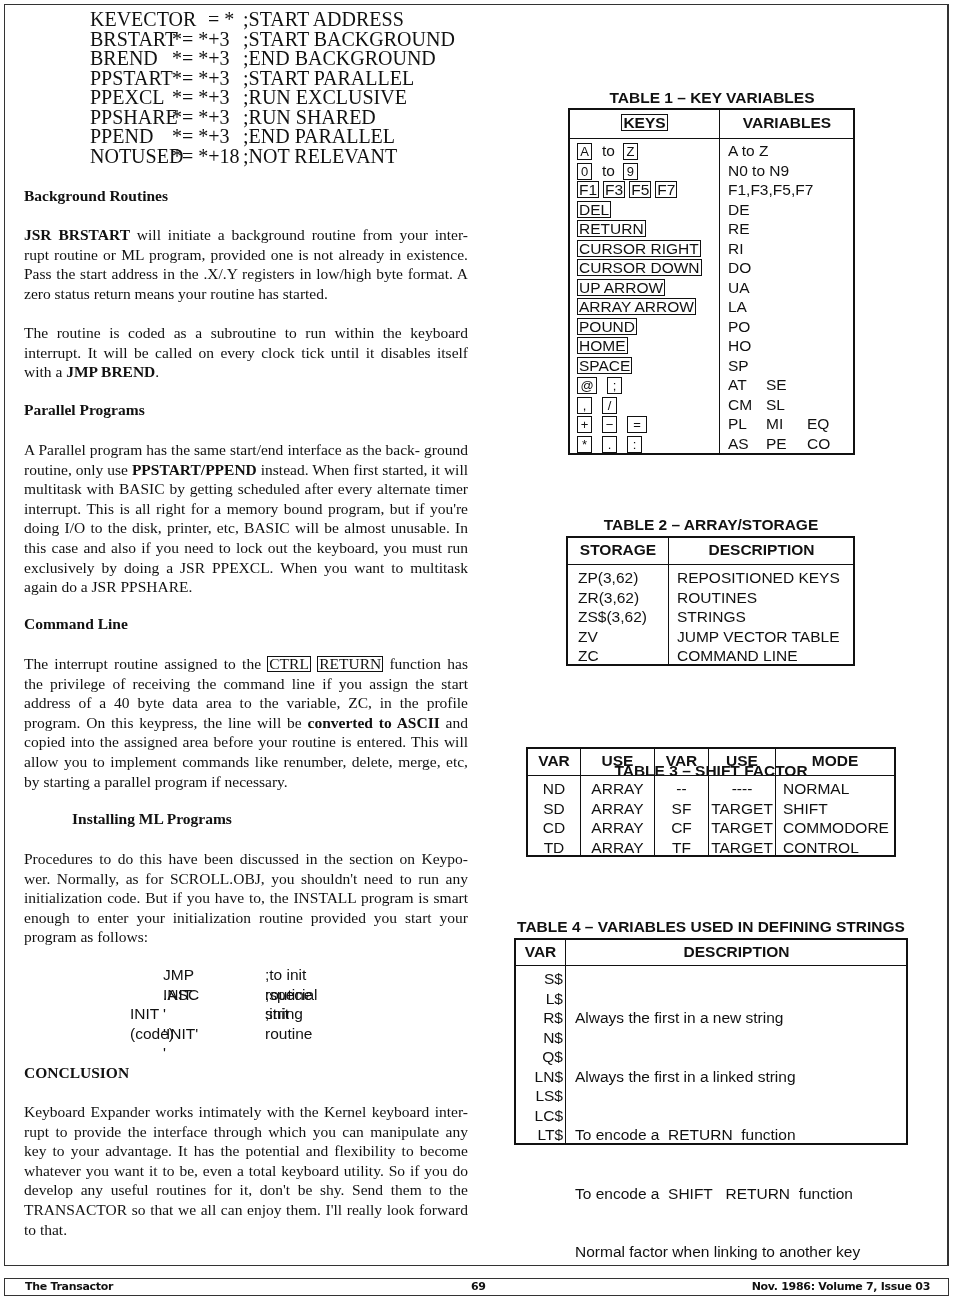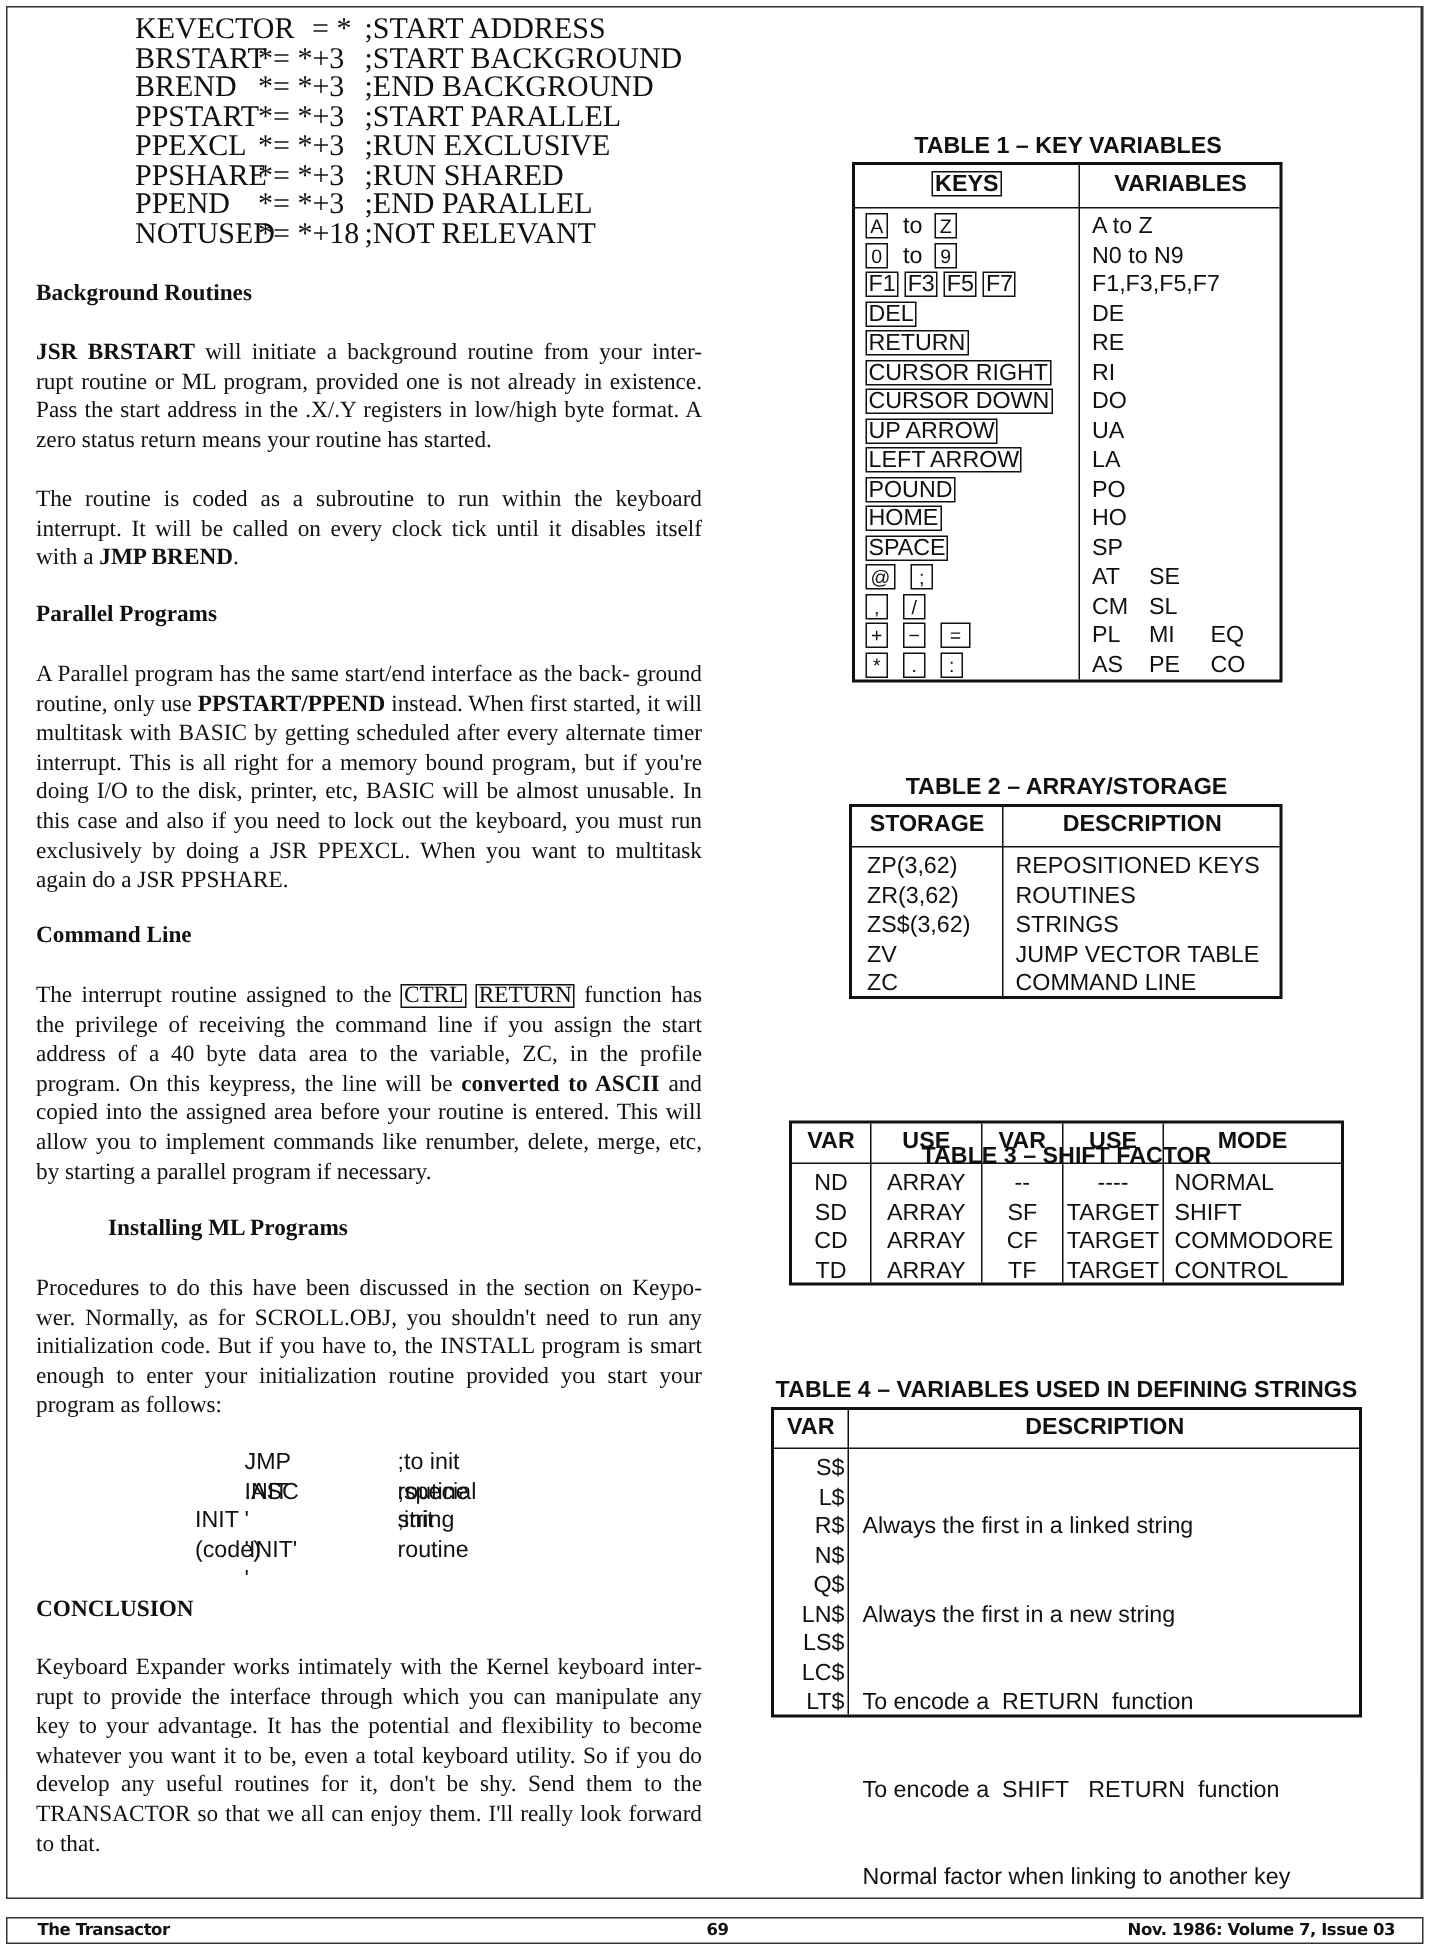--- a/index.html
+++ b/index.html
@@ -87,21 +87,21 @@
 
   <div style="position:absolute; left:7px; top:31px; line-height:19.5px;">
     <div><span class="sq">A</span><span style="margin-right:8px;">to</span><span class="sq">Z</span></div>
     <div><span class="sq">0</span><span style="margin-right:8px;">to</span><span class="sq">9</span></div>
     <div><span class="keybox">F1</span><span class="keybox">F3</span><span class="keybox">F5</span><span class="keybox">F7</span></div>
     <div><span class="keybox">DEL</span></div>
     <div><span class="keybox">RETURN</span></div>
     <div><span class="keybox">CURSOR RIGHT</span></div>
     <div><span class="keybox">CURSOR DOWN</span></div>
     <div><span class="keybox">UP ARROW</span></div>
-    <div><span class="keybox">LEFT ARROW</span></div>
+    <div><span class="keybox">ARRAY ARROW</span></div>
     <div><span class="keybox">POUND</span></div>
     <div><span class="keybox">HOME</span></div>
     <div><span class="keybox">SPACE</span></div>
     <div><span class="sq" style="min-width:18px;">@</span><span class="sq">;</span></div>
     <div><span class="sq">,</span><span class="sq">/</span></div>
     <div><span class="sq">+</span><span class="sq">−</span><span class="sq" style="min-width:18px;">=</span></div>
     <div><span class="sq">*</span><span class="sq">.</span><span class="sq">:</span></div>
   </div>
 
   <div style="position:absolute; left:158px; top:31px; line-height:19.5px;">
@@ -202,22 +202,22 @@
     <div>L$</div>
     <div>R$</div>
     <div>N$</div>
     <div>Q$</div>
     <div>LN$</div>
     <div>LS$</div>
     <div>LC$</div>
     <div>LT$</div>
   </div>
   <div style="position:absolute; left:59px; top:29px; line-height:19.5px; white-space:pre;">
+    <div>Always the first in a new string</div>
     <div>Always the first in a linked string</div>
-    <div>Always the first in a new string</div>
     <div>To encode a  RETURN  function</div>
     <div>To encode a  SHIFT   RETURN  function</div>
     <div>Normal factor when linking to another key</div>
     
     
     
   </div>
 </div>
 
 <div class="footer">

